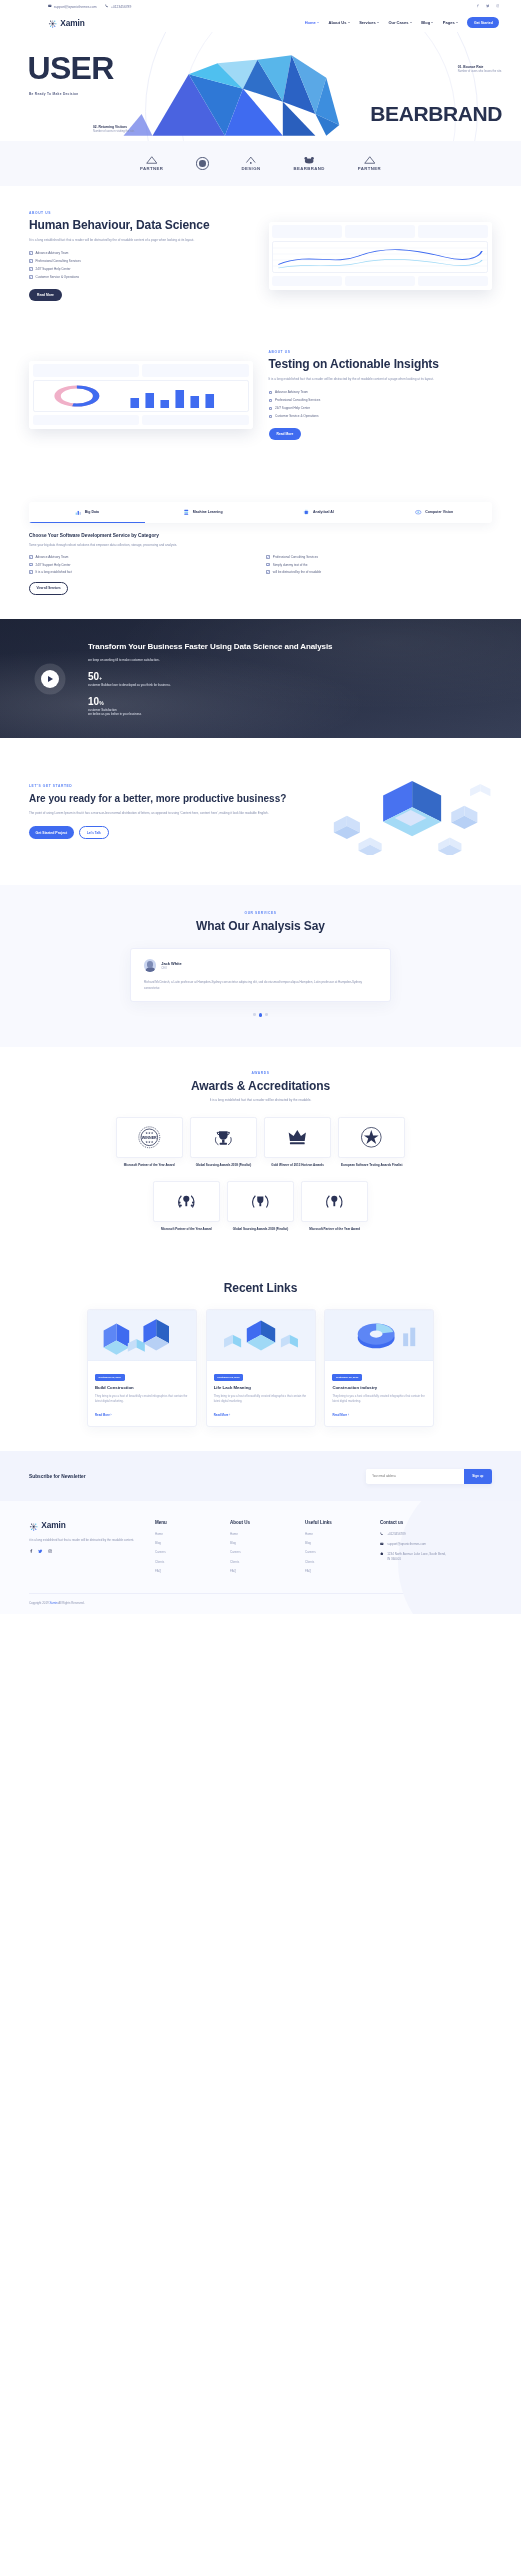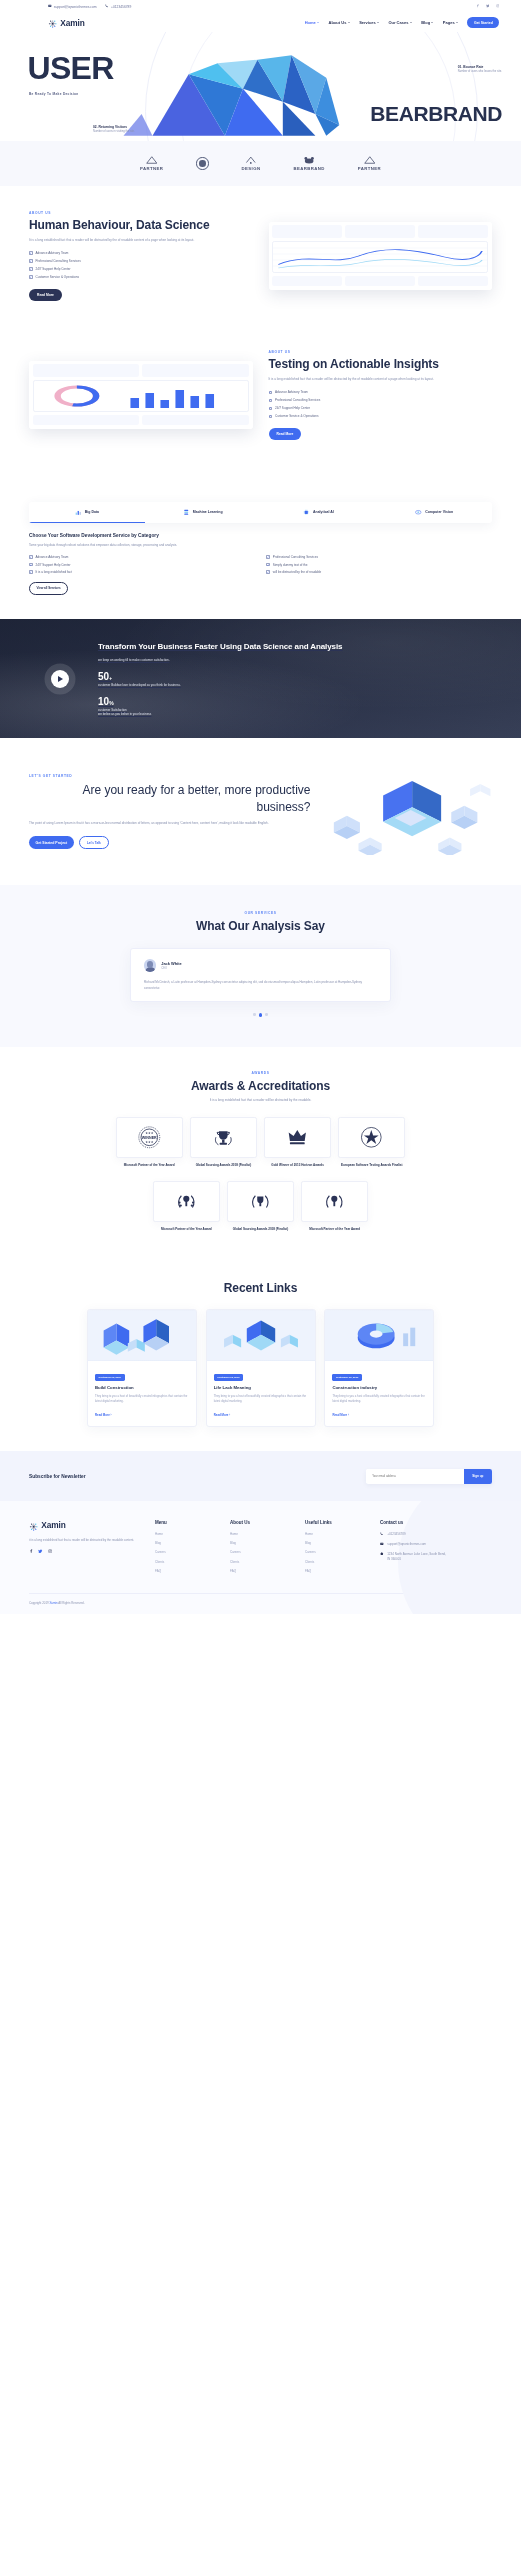--- a/index.html
+++ b/index.html
@@ -104,37 +104,37 @@
     background:linear-gradient(110deg,#2a3148 0%,#353d57 45%,#434c66 100%);
     display:flex; align-items:center;
   }
   .video::before{
     content:""; position:absolute; inset:0;
     background:
       radial-gradient(ellipse at 18% 72%, rgba(255,255,255,.13), transparent 45%),
       radial-gradient(ellipse at 75% 20%, rgba(255,255,255,.06), transparent 50%),
       linear-gradient(180deg, rgba(20,26,42,.55), rgba(20,26,42,.25));
   }
-  .video-inner { position:relative; z-index:2; display:flex; width:100%; padding:0 32px; align-items:center;text-decoration:underline; }
+  .video-inner { position:relative; z-index:2; display:flex; width:100%; padding:0 22px; align-items:center; }
   .play {
     width:18px;height:18px;border-radius:50%;background:#fff;display:flex;
     align-items:center;justify-content:center; margin-left:19px; margin-right:29px;
     box-shadow:0 0 0 6.5px rgba(255,255,255,.12);
   }
   .play i { width:0;height:0;border-left:5px solid #2b3356;border-top:3.3px solid transparent;border-bottom:3.3px solid transparent; margin-left:1.4px; }
   .video-txt { color:#fff; }
   .video-txt h2 { font-size:8px; font-weight:700; line-height:1.45; letter-spacing:-0.1px; }
   .video-txt p.sml { font-size:3px; margin-top:5px; color:#e2e5ef; }
   .stat-n { font-size:10px; font-weight:700; margin-top:8.7px; }
   .stat-n span { font-size:5px; }
   .stat-d { font-size:3px; color:#dfe3ee; margin-top:1.4px; }
 
   
   .cta { padding:30px 29px; display:flex; align-items:center; gap:14.5px; }
-  .cta h2 { font-size:12px; font-weight:400; color:#25304f; line-height:1.4;text-align:right; }
+  .cta h2 { font-size:10px; font-weight:700; color:#25304f; line-height:1.4; }
   .cta-btns { display:flex; gap:5px; margin-top:9.4px; }
   .btn-ghost { border:0.6px solid #3f6bf0; color:#3f6bf0; background:transparent; font-size:3.1px; font-weight:700; padding:3.6px 7.2px; border-radius:8px; }
   .iso { flex:0 0 167px; height:87px; position:relative; }
 
   
   .testi-wrap { background:#f8f9fe; padding:26px 29px 30px; }
   .testi-card {
     background:#fff; border:0.4px solid #eceefa; border-radius:2.9px;
     margin:14.5px auto 0; width:261px; padding:10px 13px;
     box-shadow:0 3.6px 14.5px rgba(40,55,100,.05);

